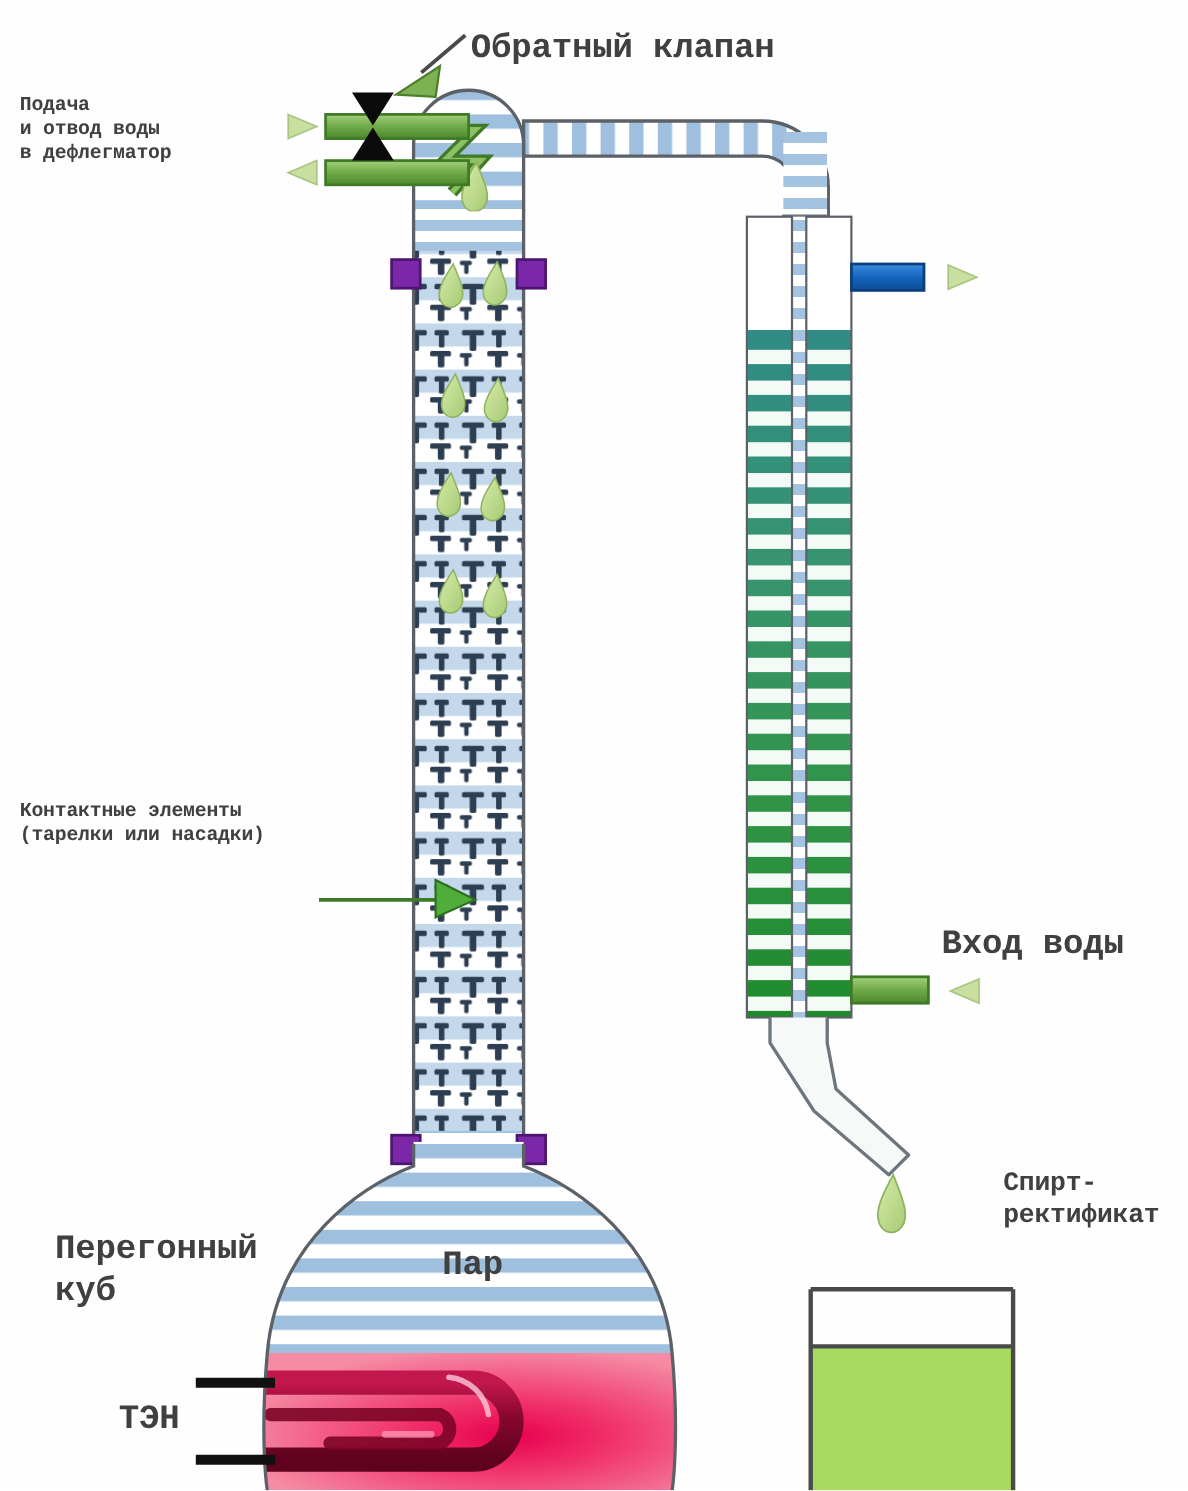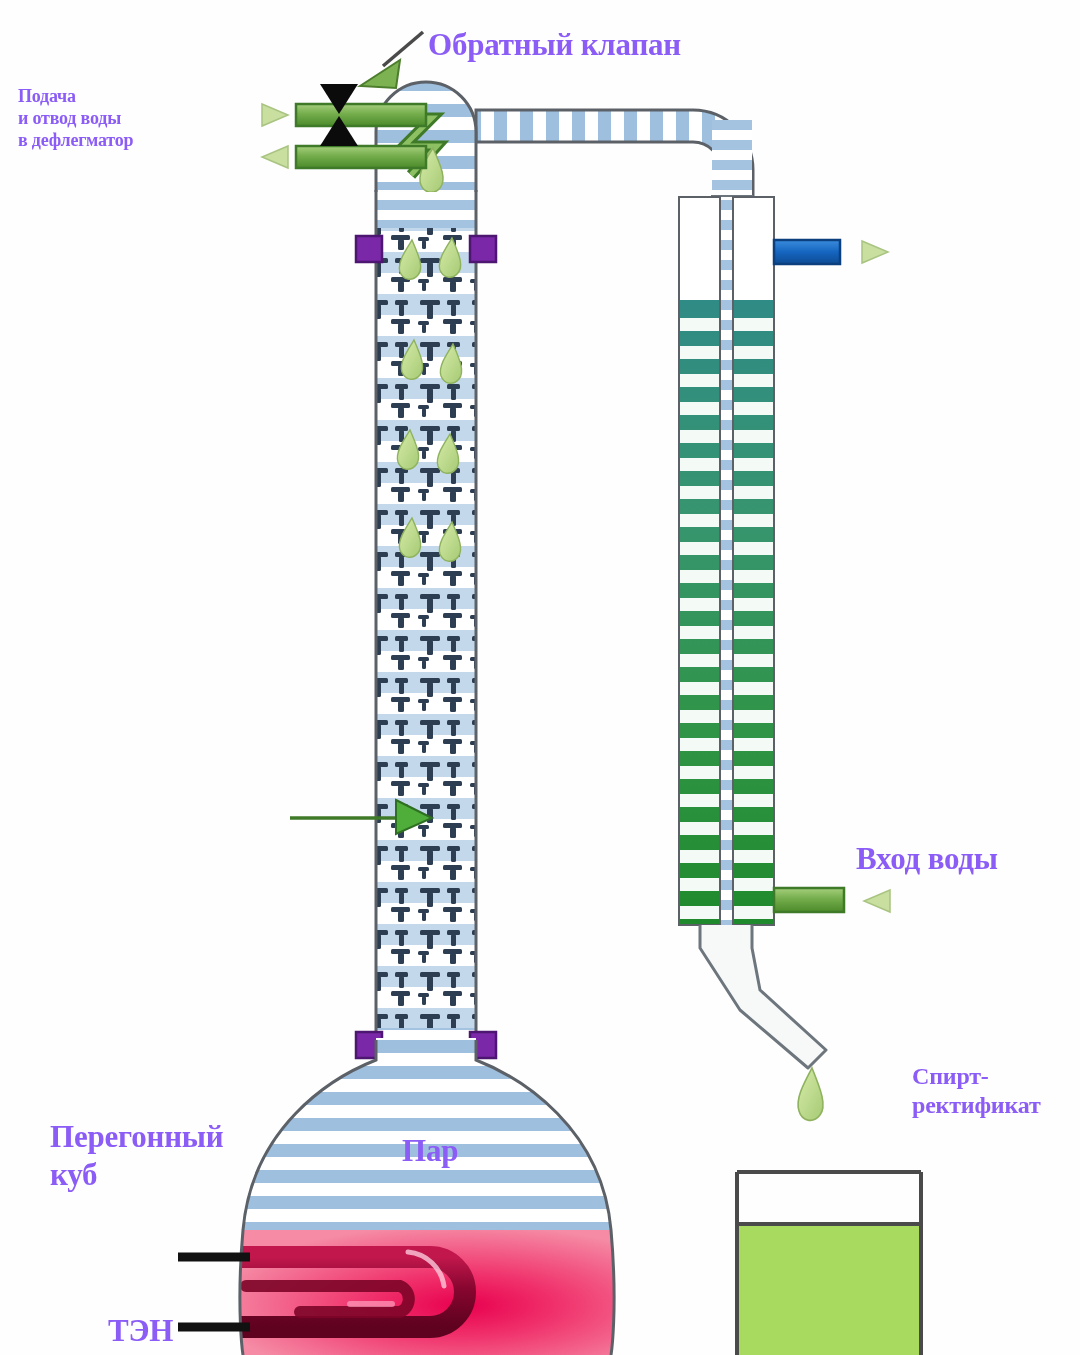--- a/index.html
+++ b/index.html
@@ -16,23 +16,23 @@
   }
   #stage {
     position: absolute;
     left: 0; top: 0;
     width: 1080px;
     height: 1355px;
     background: #fefefe;
   }
   .lbl {
     position: absolute;
-    font-family: Liberation Serif, serif;
+    font-family: Liberation Mono, monospace;
     font-weight: bold;
-    color: #8b5cf6;
+    color: #404040;
     line-height: 1.22;
     white-space: pre-line;
     letter-spacing: -0.2px;
   }
   .lbl-big   { font-size: 31px; }
   .lbl-mid   { font-size: 18px; }
   .lbl-small { font-size: 24px; margin-left: 32px; }
 
   svg.diagram {
     position: absolute;
@@ -330,24 +330,26 @@
   <div class="lbl lbl-big" style="left:428px; top:26px;">Обратный клапан</div>
 
   <div class="lbl lbl-mid" style="left:18px; top:86px;">Подача
 и отвод воды
 в дефлегматор</div>
 
 
 
   <div class="lbl lbl-big" style="left:828px; top:840px;margin-left:28px;">Вход воды</div>
 
+  <div class="lbl lbl-mid" style="left:18px; top:728px;">Контактные элементы
+(тарелки или насадки)</div>
 
   <div class="lbl lbl-small" style="left:880px; top:1062px;">Спирт-
 ректификат</div>
 
   <div class="lbl lbl-big" style="left:50px; top:1118px; text-align:left;">Перегонный
 куб</div>
 
   <div class="lbl lbl-big" style="left:402px; top:1132px;">Пар</div>
 
-  <div class="lbl lbl-big" style="left:108px; top:1312px;">ТЭН</div>
+  <div class="lbl lbl-big" style="left:108px; top:1272px;">ТЭН</div>
 
 </div>
 
 </body></html>

